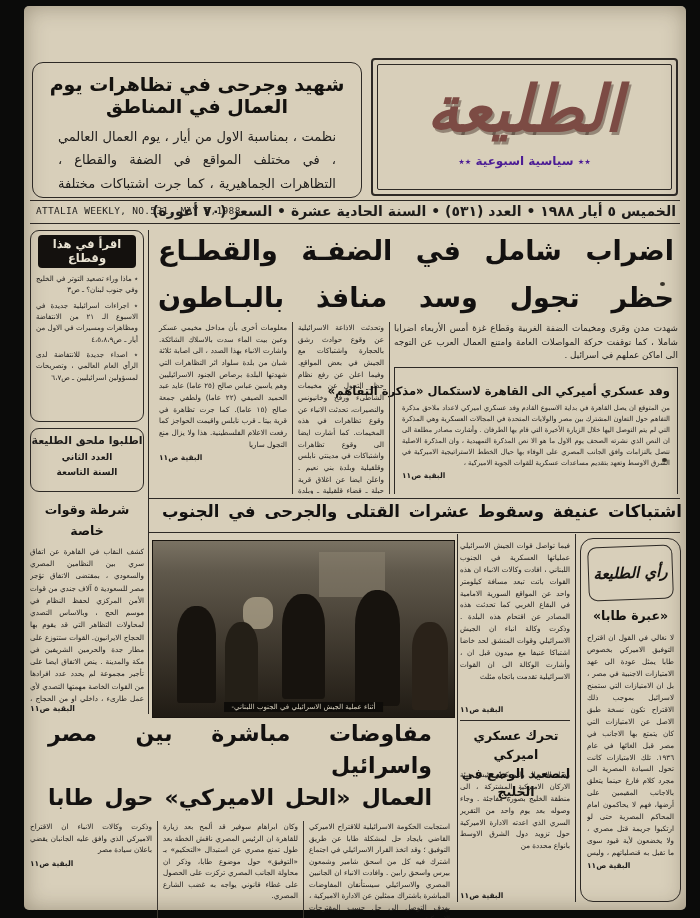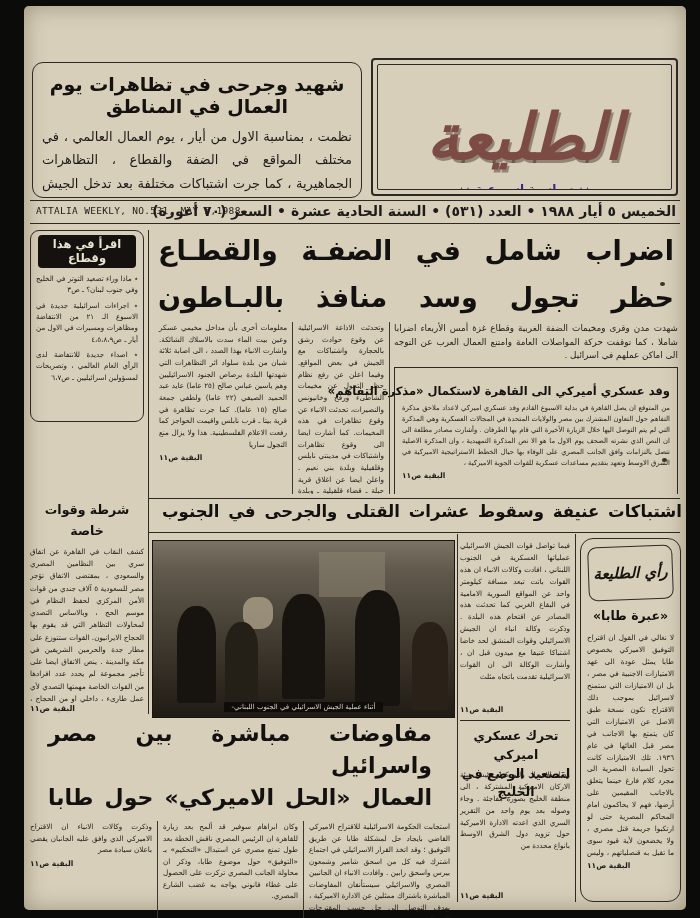--- a/index.html
+++ b/index.html
@@ -11,30 +11,30 @@
     box-shadow:inset 0 0 22px rgba(50,38,18,.35);
     font-family:"DejaVu Sans",sans-serif;
     color:#1e1c1a; direction:rtl;
   }
   .abs{position:absolute;}
   .rule{position:absolute;background:#2d2925;height:1px;}
   .vrule{position:absolute;background:#2d2925;width:1px;}
   .box{border:1.5px solid #2d2925;box-sizing:border-box;}
 
   
-  .top-story{left:8px;top:56px;width:330px;height:136px;border-radius:11px;padding:6px 0;overflow:hidden;}
+  .top-story{left:8px;top:56px;width:330px;height:136px;border-radius:11px;padding:6px 16px;overflow:hidden;}
   .ts-headline{font-size:19px;font-weight:bold;text-align:center;margin:4px 0 8px;color:#14120f;}
   .ts-body{font-size:13px;line-height:1.8;text-align:justify;padding:0 9px;}
   .ts-footer{font-size:8.5px;font-weight:bold;margin-top:3px;padding:0 9px;}
 
   
   .masthead{left:347px;top:52px;width:307px;height:138px;border:2.5px solid #2d2925;border-radius:4px;box-sizing:border-box;}
   .masthead-inner{position:absolute;inset:4px;border:1.5px solid #2d2925;border-radius:2px;text-align:center;overflow:hidden;}
   .mh-title{font-size:64px;font-weight:bold;font-style:italic;color:#7c4b44;line-height:88px;letter-spacing:-2px;
-            text-shadow:2px 3px 0 rgba(44,22,18,.4);margin-top:28px;}
+            text-shadow:2px 3px 0 rgba(44,22,18,.4);}
   .mh-sub{font-size:12px;font-weight:bold;color:#4c1d95;margin-top:1px;}
 
   
   .date-en{left:12px;top:199px;direction:ltr;font-family:"DejaVu Sans Mono",monospace;font-size:9.5px;letter-spacing:.3px;}
   .date-ar{right:10px;top:197px;font-size:14px;font-weight:bold;}
 
   
   .read-box{left:6px;top:224px;width:114px;height:192px;border-radius:9px;padding:4px 5px;overflow:hidden;}
   .rb-title{background:#14110e;color:#e9e3d2;font-size:11.5px;font-weight:bold;text-align:center;border-radius:4px;padding:2px 0 3px;margin:0 2px 5px;}
   .rb-item{font-size:7.1px;line-height:1.6;text-align:justify;margin-bottom:4px;}
@@ -127,20 +127,25 @@
   <div class="rule" style="left:6px;top:217px;width:650px;"></div>
 
   <div class="abs box read-box">
     <div class="rb-title">اقرأ في هذا وقطاع</div>
     <div class="rb-item">٭ ماذا وراء تصعيد التوتر في الخليج وفي جنوب لبنان؟ ـ ص٣</div>
     <div class="rb-item">٭ اجراءات اسرائيلية جديدة في الاسبوع الـ ٢١ من الانتفاضة ومظاهرات ومسيرات في الاول من أيار ـ ص٤،٥،٨،٩</div>
     <div class="rb-item">٭ اصداء جديدة للانتفاضة لدى الرأي العام العالمي ، وتصريحات لمسؤولين اسرائيليين ـ ص٦،٧</div>
 
   </div>
 
+  <div class="abs box supp-box">
+    <div class="sb-1">اطلبوا ملحق الطليعة</div>
+    <div class="sb-2">العدد الثاني</div>
+    <div class="sb-3">السنة التاسعة</div>
+  </div>
 
   <div class="abs es-head">
     <div>شرطة وقوات خاصة</div>
   </div>
   <div class="abs es-body">كشف النقاب في القاهرة عن اتفاق سري بين النظامين المصري والسعودي ، بمقتضى الاتفاق تؤجر مصر للسعودية ٥ آلاف جندي من قوات الأمن المركزي لحفظ النظام في موسم الحج ، وبالاساس التصدي لمحاولات التظاهر التي قد يقوم بها الحجاج الايرانيون. القوات ستتوزع على مطار جدة والحرمين الشريفين في مكة والمدينة . ينص الاتفاق ايضا على تأجير مجموعة لم يحدد عدد افرادها من القوات الخاصة مهمتها التصدي لأي عمل طارىء ، داخلي او من الحجاج ، قد يقع في موسم الحج</div>
   <div class="abs es-more">البقية ص١١</div>
 
   <div class="vrule" style="left:124px;top:224px;height:484px;"></div>
 
   <div class="abs main-head">

